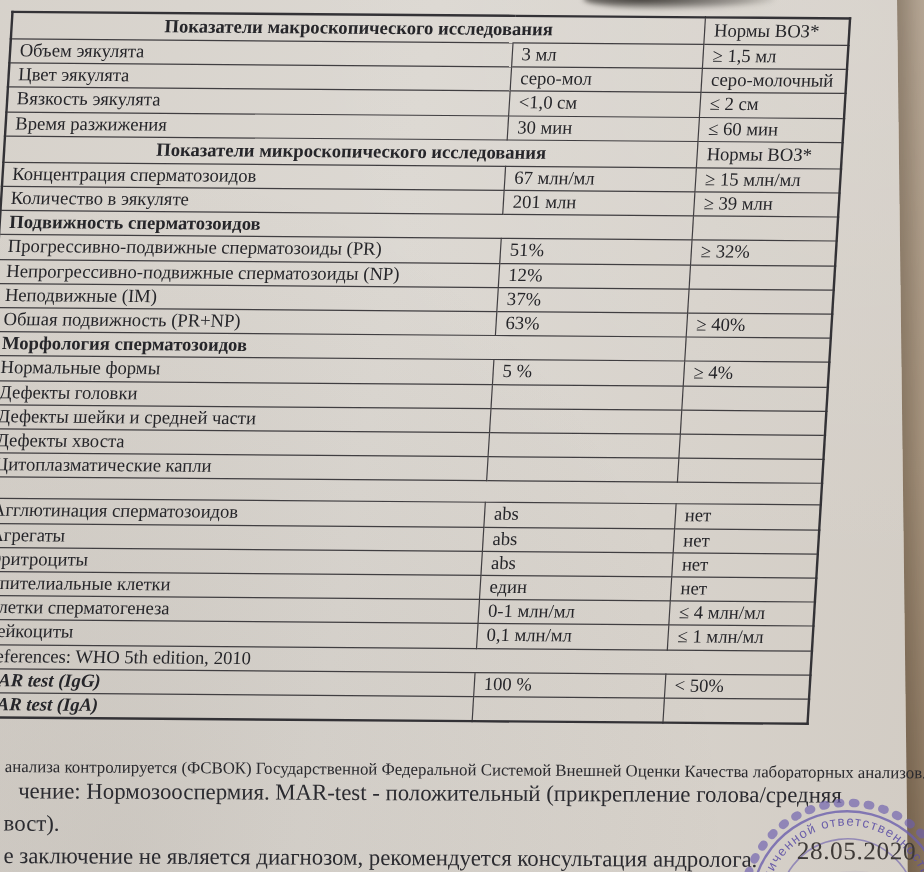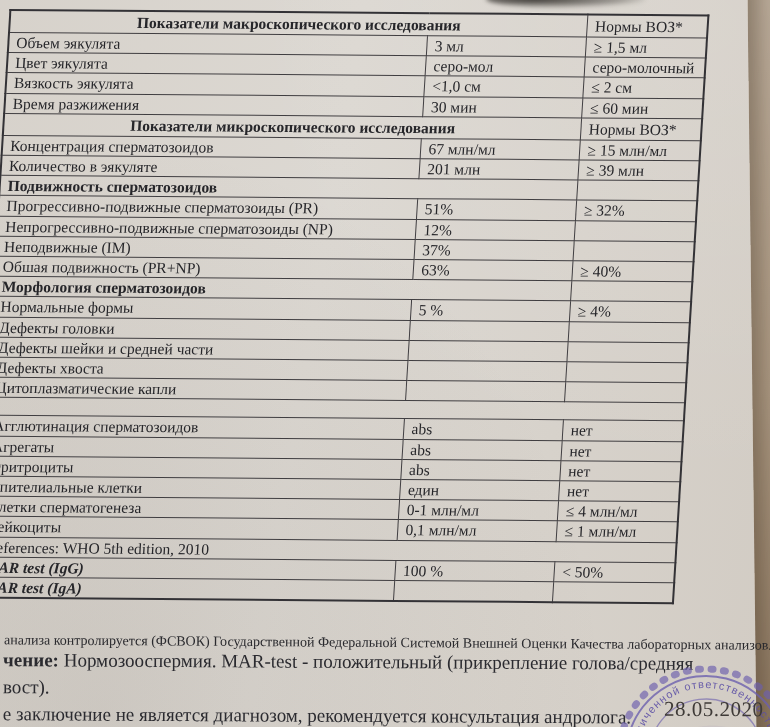--- a/index.html
+++ b/index.html
@@ -77,21 +77,21 @@
   .conclusion {
     position: absolute;
     left: 3px; top: 650px;
     width: 700px;
     font-size: 19px;
     line-height: 23px;
     transform: rotate(0.3deg);
     color: #2b2b30;
   }
   .conclusion .line { margin-bottom: 4px; white-space: nowrap; }
-  .conclusion .b { font-weight: bold; }
+  .conclusion .b { font-weight: normal; margin-left: 12px; }
   .stamp {
     position: absolute;
     left: 598px; top: 644px;
     width: 215px; height: 84px;
     z-index: 30;
     opacity: 0.88;
     filter: blur(0.4px);
   }
   .date {
     position: absolute;

